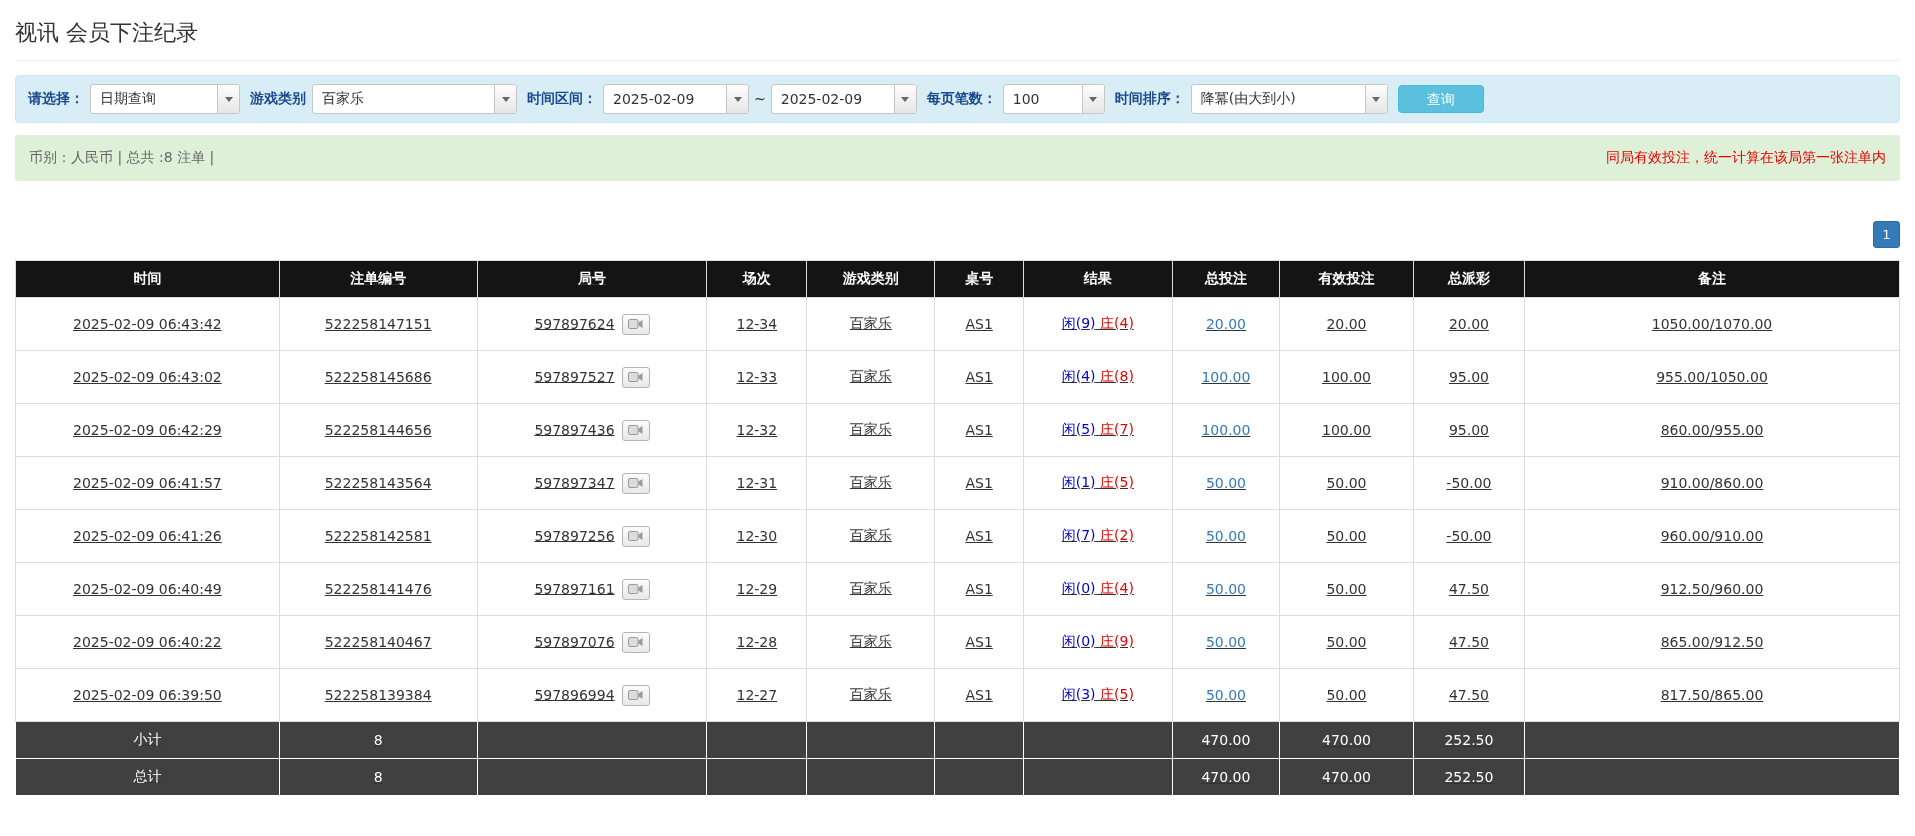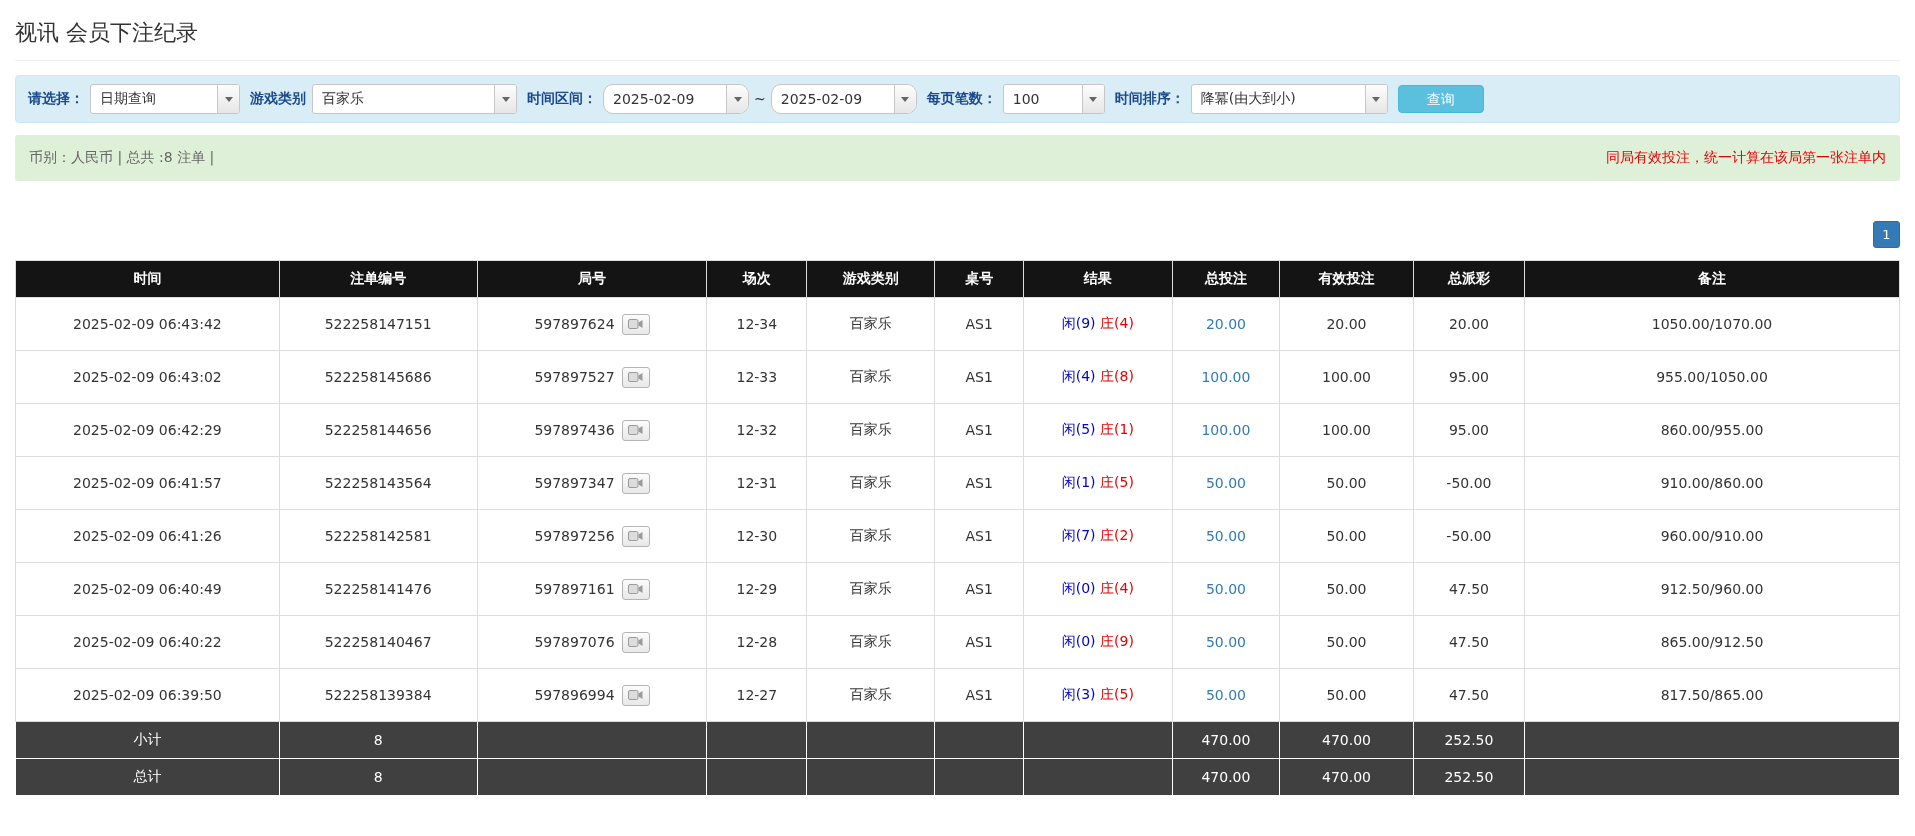--- a/index.html
+++ b/index.html
@@ -25,21 +25,21 @@
     height: 30px; display: inline-flex; align-items: stretch; overflow: hidden; gap: 8px;
   }
   .combo-text { flex: 1; display: flex; align-items: center; padding: 0 9px; font-size: 14px; color: #333; white-space: nowrap; }
   .combo-btn {
     width: 22px; background: linear-gradient(#fdfdfd, #e6e6e6);
     border-left: 1px solid #c6c6c6; display: flex; align-items: center; justify-content: center; cursor: pointer;
   }
   .caret { width: 0; height: 0; border-left: 4px solid transparent; border-right: 4px solid transparent; border-top: 5px solid #666; }
   .w-query { width: 150px; }
   .w-game  { width: 205px; }
-  .w-date  { width: 146px; border-radius: 10px; }
+  .w-date  { width: 146px; }
   .w-size  { width: 102px; }
   .w-sort  { width: 197px; }
   .tilde { margin: 0 5px; color: #333; }
   .search-btn {
     margin-left: 10px; background: #5bc0de; border: 1px solid #46b8da; color: #fff;
     font-size: 14px; padding: 6px 28px; border-radius: 4px; cursor: pointer;
     font-family: inherit; line-height: 1;
   }
   
   .summary-bar {
@@ -49,21 +49,21 @@
   }
   .notice { color: #e60000; }
   
   .pagination { display: flex; justify-content: flex-end; margin-top: 40px; margin-bottom: 12px; }
   .page-btn {
     min-width: 27px; height: 27px; background: #337ab7; border: 1px solid #2e6da4; color: #fff;
     display: inline-flex; align-items: center; justify-content: center;
     border-radius: 3px; font-size: 13px; cursor: pointer;
   }
   
-  table.records { width: 100%; border-collapse: collapse; table-layout: fixed; font-size: 14px; }
+  table.records { width: 100%; border-collapse: collapse; table-layout: fixed; font-size: 14px; text-decoration: underline; }
   table.records th {
     background: #141414; color: #fff; font-weight: bold; height: 37px;
     border: 1px solid #dddddd; text-align: center; font-size: 14px;
   }
   table.records tbody td {
     border: 1px solid #ddd; text-align: center; height: 53px; color: #333; background: #fff;
     overflow: hidden; white-space: nowrap;
   }
   table.records tfoot td {
     background: #404040; color: #fff; border: 1px solid #fff; height: 37px;
@@ -219,21 +219,21 @@
           <td>522258144656</td>
           <td><span>597897436</span><span class="replay-btn">
               <svg width="15" height="12" viewBox="0 0 15 12">
                 <rect x="0.5" y="1.5" width="9.5" height="9" rx="1.5" fill="#dcdcdc" stroke="#9a9a9a"></rect>
                 <path d="M10.5 4.5 L14.5 2 V10 L10.5 7.5 Z" fill="#9a9a9a"></path>
               </svg>
             </span></td>
           <td>12-32</td>
           <td>百家乐</td>
           <td>AS1</td>
-          <td><span class="player">闲(5)</span> <span class="banker">庄(1)</span></td>
+          <td><span class="player">闲(5)</span> <span class="banker">庄(7)</span></td>
           <td><span class="bet-link">100.00</span></td>
           <td>100.00</td>
           <td>95.00</td>
           <td>860.00/955.00</td>
         </tr>
         <tr>
           <td>2025-02-09 06:41:57</td>
           <td>522258143564</td>
           <td><span>597897347</span><span class="replay-btn">
               <svg width="15" height="12" viewBox="0 0 15 12">

